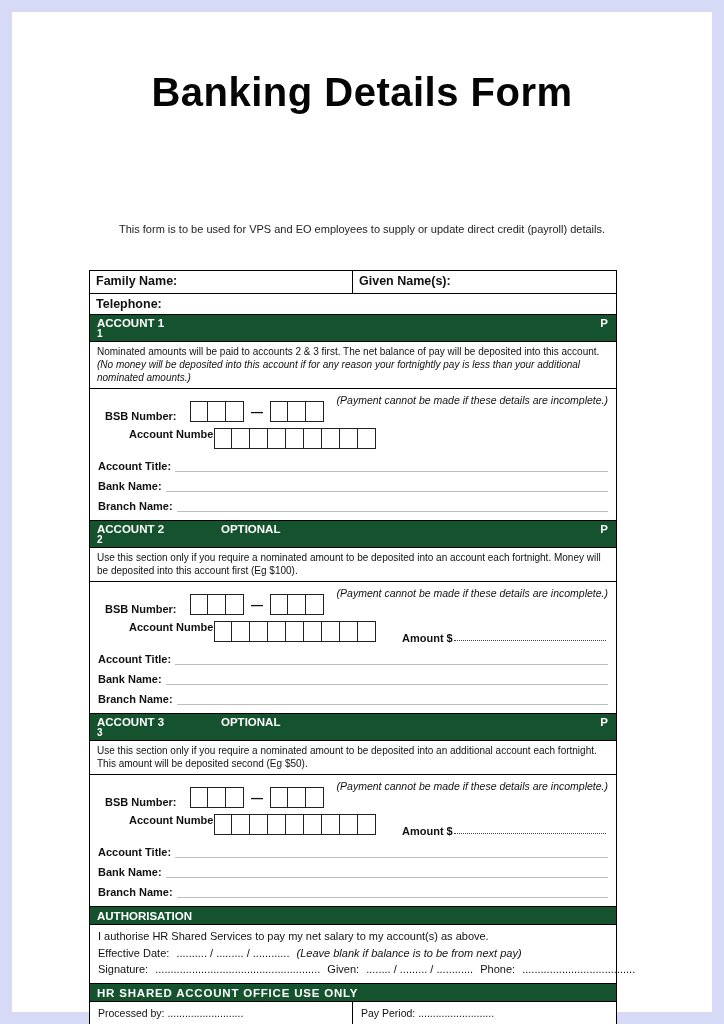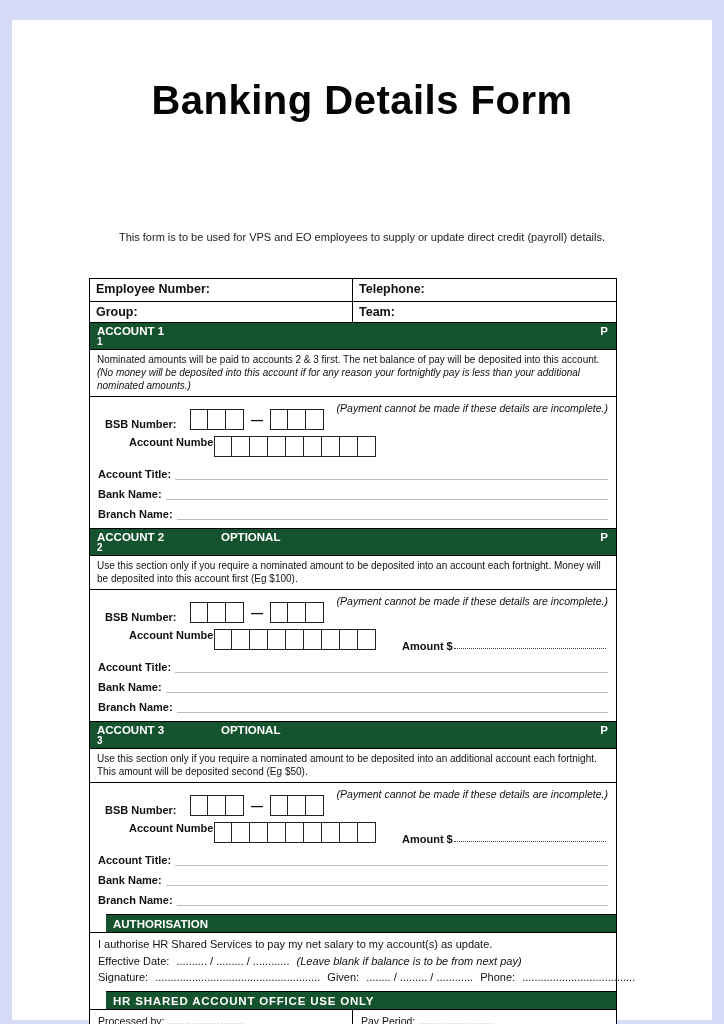--- a/index.html
+++ b/index.html
@@ -4,21 +4,21 @@
 <style>
   * { margin:0; padding:0; box-sizing:border-box; }
   html,body { width:724px; height:1024px; }
   body {
     background:#d6daf7;
     position:relative;
     font-family:"Liberation Sans", sans-serif;
     color:#111;
   }
   .page {
-    position:absolute; left:12px; top:20px;
+    position:absolute; left:12px; top:12px;
     width:700px; height:1000px;
     background:#ffffff;
   }
   .title {
     position:absolute; top:58px; left:0; width:100%;
     text-align:center;
     font-size:40px; font-weight:bold; letter-spacing:.5px; color:#050505;
   }
   .intro {
     position:absolute; top:211px; left:0; width:100%;
@@ -44,21 +44,21 @@
 
   
   .band {
     background:#14532d; color:#fff;
     padding:2px 8px 2px 7px;
   }
   .band-line1 { display:flex; align-items:baseline; font-size:11.5px; font-weight:bold; }
   .band-title { width:124px; }
   .band-p { margin-left:auto; }
   .band-line2 { font-size:10px; font-weight:bold; line-height:10px; }
-  .band.single { padding:3px 8px 2px 7px; font-size:11.5px; font-weight:bold;margin-left:16px; }
+  .band.single { padding:3px 8px 2px 7px; font-size:11.5px; font-weight:bold; }
   .band.spaced { letter-spacing:.8px; }
 
   
   .desc {
     padding:3px 7px 4px;
     font-size:10px; line-height:1.3; color:#111;
     min-height:26px;
   }
   .it { font-style:italic; }
 
@@ -102,26 +102,25 @@
 <body>
 
 <div class="page">
 
   <div class="title">Banking Details Form</div>
   <div class="intro">This form is to be used for VPS and EO employees to supply or update direct credit (payroll) details.</div>
 
   <div class="formtable">
 
     <div class="prow">
-      <div class="pcell left">Employee Number:</div>
+      <div class="pcell left">Family Name:</div>
+      <div class="pcell right">Given Name(s):</div>
+    </div>
+    <div class="prow">
       <div class="pcell right">Telephone:</div>
-    </div>
-    <div class="prow">
-      <div class="pcell left">Group:</div>
-      <div class="pcell right">Team:</div>
     </div>
 
     <div class="band">
       <div class="band-line1">
         <span class="band-title">ACCOUNT 1</span>
         <span class="band-optional"></span>
         <span class="band-p">P</span>
       </div>
       <div class="band-line2">1</div>
     </div>
@@ -285,21 +284,21 @@
         <span class="uline"></span>
       </div>
       <div class="frow line">
         <span class="flabel">Branch Name:</span>
         <span class="uline"></span>
       </div>
     </div>
 
     <div class="band single">AUTHORISATION</div>
     <div class="auth">
-      <div class="auth-row">I authorise HR Shared Services to pay my net salary to my account(s) as update.</div>
+      <div class="auth-row">I authorise HR Shared Services to pay my net salary to my account(s) as above.</div>
       <div class="auth-row">
         <span>Effective Date:</span>
         <span class="gap">.......... / ......... / ............</span>
         <span class="gap it">(Leave blank if balance is to be from next pay)</span>
       </div>
       <div class="auth-row">
         <span>Signature:</span>
         <span class="gap">......................................................</span>
         <span class="gap">Given:</span>
         <span class="gap">........ / ......... / ............</span>

